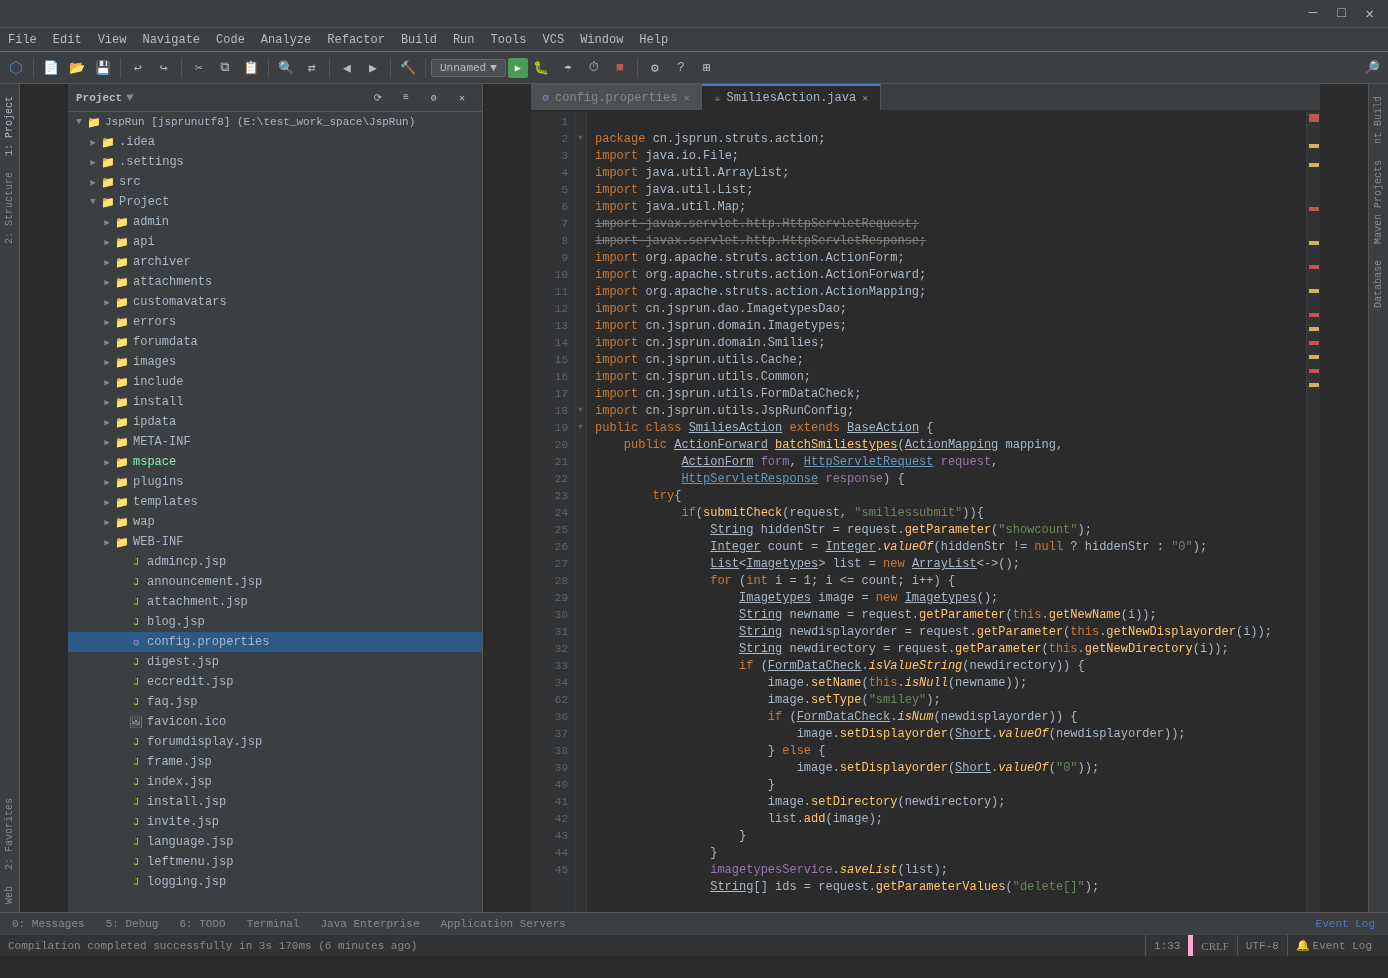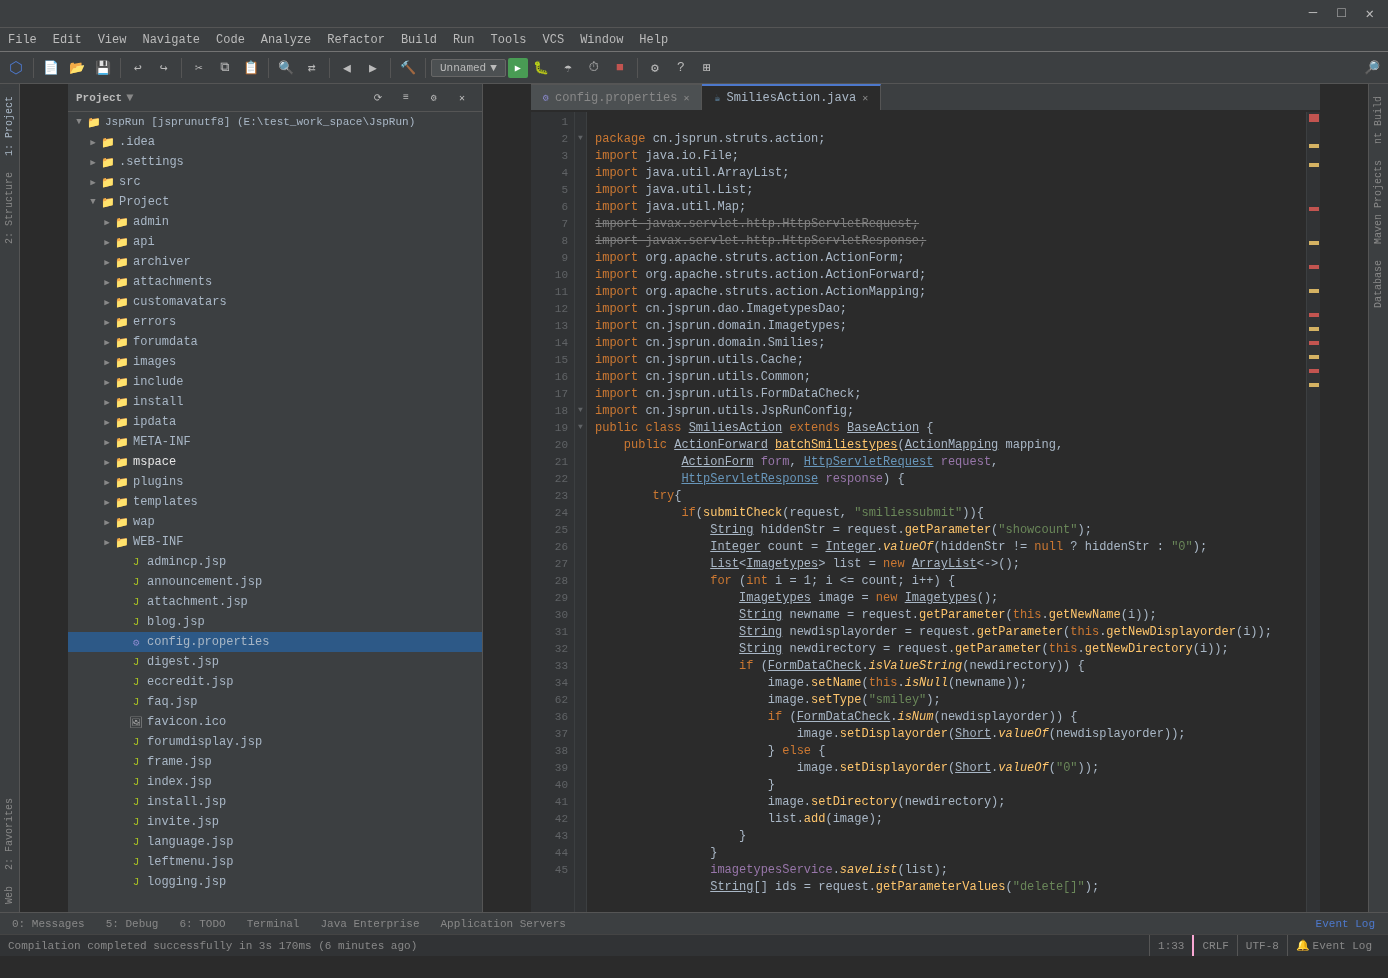--- a/index.html
+++ b/index.html
@@ -511,21 +511,21 @@
         <span class="indent" style="width:32px;"></span>
         <span class="arrow">▶</span>
         <span class="icon icon-folder">📁</span>
         <span style="color:#a9b7c6;">META-INF</span>
       </div>
 
       <div class="tree-item">
         <span class="indent" style="width:32px;"></span>
         <span class="arrow">▶</span>
         <span class="icon icon-folder">📁</span>
-        <span style="color:#e5e5e5;">mspace</span>
+        <span style="color:#86efac;">mspace</span>
       </div>
 
       <div class="tree-item">
         <span class="indent" style="width:32px;"></span>
         <span class="arrow">▶</span>
         <span class="icon icon-folder">📁</span>
         <span style="color:#a9b7c6;">plugins</span>
       </div>
 
       <div class="tree-item">
@@ -843,19 +843,19 @@
   <div style="flex:1;"></div>
   <div class="bottom-tab" style="color:#4d78cc;">
     <span>Event Log</span>
   </div>
 </div>
 
 <div id="notification-bar" style="height:22px; background:#313335; border-top:1px solid #444; display:flex; align-items:center; padding:0 8px; font-size:11px; color:#888;">
   <span>Compilation completed successfully in 3s 170ms (6 minutes ago)</span>
   <div style="flex:1;"></div>
   <span style="padding:0 8px; border-left:1px solid #555; height:100%; display:flex; align-items:center; cursor:pointer;">1:33</span>
-  <span style="padding:0 8px; border-left:2px solid #f9a8d4; height:100%; display:flex; align-items:center; cursor:pointer;">CRLF</span>
+  <span style="padding:0 8px; border-left:5px solid #f9a8d4; height:100%; display:flex; align-items:center; cursor:pointer;font-family:Liberation Serif, serif;">CRLF</span>
   <span style="padding:0 8px; border-left:1px solid #555; height:100%; display:flex; align-items:center; cursor:pointer;">UTF-8</span>
   <span style="padding:0 8px; border-left:1px solid #555; height:100%; display:flex; align-items:center; cursor:pointer; color:#888;">
     <span style="color:#4d78cc; margin-right:3px;">🔔</span>
     <span>Event Log</span>
   </span>
 </div>
 
 </body></html>

